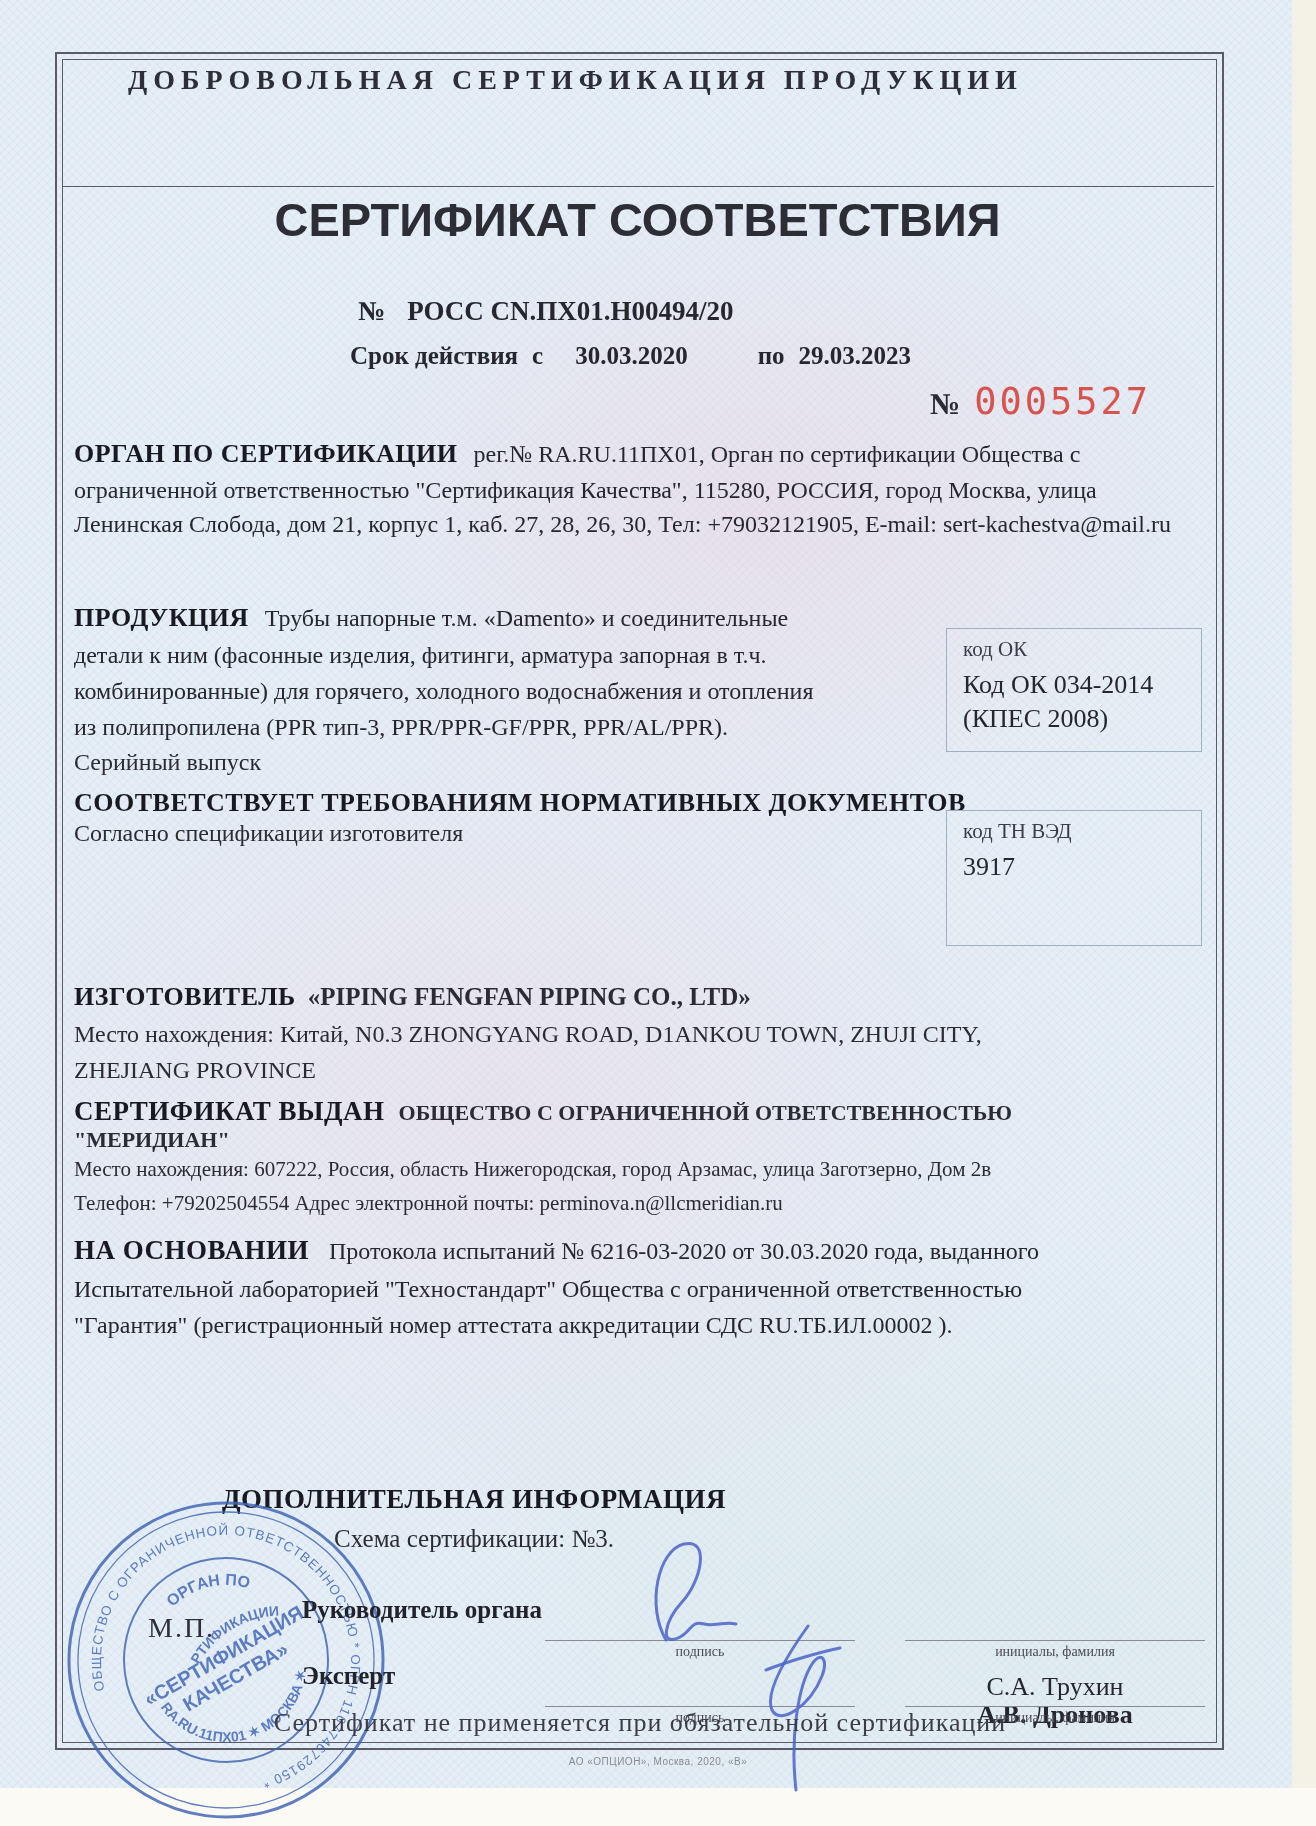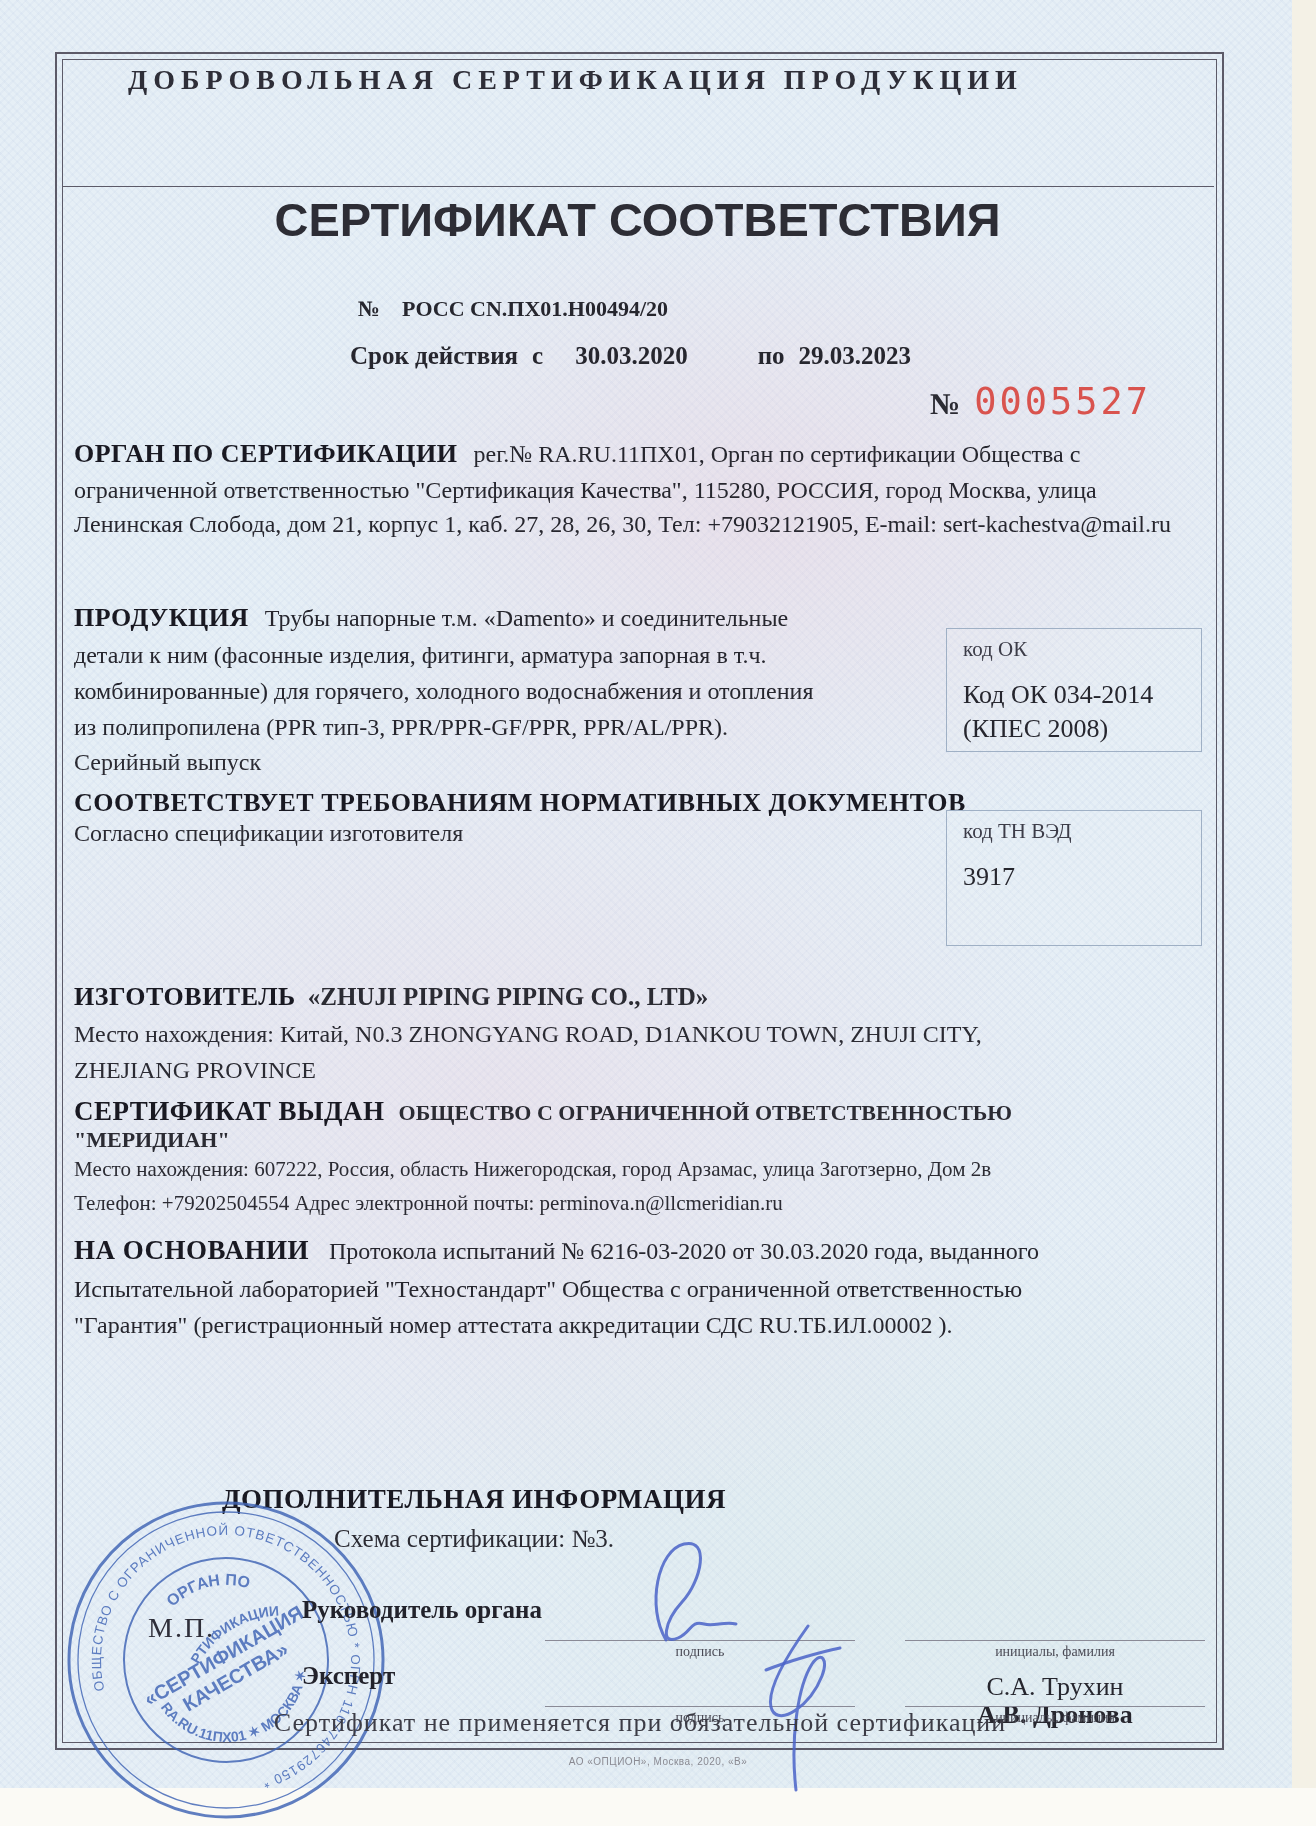--- a/index.html
+++ b/index.html
@@ -16,39 +16,39 @@
   .edge-right{position:absolute;right:0;top:0;width:24px;height:100%;background:#f4f1e6;}
   .edge-bottom{position:absolute;left:0;top:1788px;width:100%;height:38px;background:#fbfaf5;}
   .frame{position:absolute;left:55px;top:52px;width:1165px;height:1694px;border:2px solid #5c5a68;}
   .frame-inner{position:absolute;inset:5px;border:1px solid #5c5a68;}
   .hr-banner{position:absolute;left:62px;top:186px;width:1152px;height:0;border-top:1.5px solid #5c5a68;}
   .abs{position:absolute;}
   .banner{left:128px;top:64px;font-size:28px;font-weight:bold;letter-spacing:6px;color:#2e2e38;}
   .title{left:55px;top:192px;width:1165px;text-align:center;
          font-family:"Liberation Sans",sans-serif;font-weight:bold;font-size:47px;
          letter-spacing:0;color:#2d2d35;}
-  .regline{left:358px;top:296px;font-size:22px;font-weight:bold;color:#26262e;}
+  .regline{left:358px;top:296px;font-size:27px;font-weight:bold;color:#26262e;}
   .regline .num{margin-right:22px;}
   .validity{left:350px;top:342px;font-size:25px;font-weight:bold;color:#26262e;}
   .validity span{margin-right:14px;}
   .validity .d1{margin-left:18px;margin-right:70px;}
   .serial{left:930px;top:380px;display:flex;align-items:baseline;gap:14px;}
   .serial .nsign{font-size:30px;font-weight:bold;color:#2b2b33;}
   .serial .digits{font-family:"DejaVu Sans Mono",monospace;font-size:37px;letter-spacing:3px;color:#d9534e;}
   .para{margin:0;font-size:24px;line-height:1.42;color:#26262e;}
   .sec-label{font-weight:bold;color:#191922;letter-spacing:.5px;}
   .organ{left:74px;top:436px;width:1098px;}
   .organ .sec-label{font-size:26px;margin-right:16px;}
   .production{left:74px;top:598px;width:762px;}
   .production .para{line-height:1.5;}
   .production .sec-label{font-size:26px;margin-right:10px;}
   .serial-note{font-size:24px;margin-top:4px;}
   .codebox{border:1px solid #9fb0c5;background:rgba(255,255,255,0.06);padding:8px 16px;}
   .codebox .cap{font-size:21px;color:#3c3c48;}
-  .codebox .val{font-size:26px;color:#26262e;margin-top:16px;line-height:1.3;}
+  .codebox .val{font-size:26px;color:#26262e;margin-top:6px;line-height:1.3;}
   .box-ok{left:946px;top:628px;width:222px;height:106px;}
   .box-tnved{left:946px;top:810px;width:222px;height:118px;}
   .conforms{left:74px;top:788px;width:900px;}
   .conforms .sec-label{font-size:26px;letter-spacing:.5px;}
   .conforms .txt{font-size:24px;margin-top:2px;}
   .manufacturer{left:74px;top:982px;width:940px;}
   .manufacturer .line1{font-size:26px;}
   .manufacturer .name{font-weight:bold;font-size:25px;margin-left:12px;}
   .manufacturer .addr{font-size:24px;line-height:1.5;margin-top:4px;}
   .issued{left:74px;top:1096px;width:1090px;}
@@ -136,21 +136,21 @@
     <div class="sec-label">СООТВЕТСТВУЕТ ТРЕБОВАНИЯМ НОРМАТИВНЫХ ДОКУМЕНТОВ</div>
     <div class="txt">Согласно спецификации изготовителя</div>
   </div>
 
   <div class="abs codebox box-tnved">
     <div class="cap">код ТН ВЭД</div>
     <div class="val">3917</div>
   </div>
 
   <div class="abs manufacturer">
-    <div class="line1"><span class="sec-label">ИЗГОТОВИТЕЛЬ</span><span class="name">«ZHUJI PIPING PIPING CO., LTD»</span></div>
+    <div class="line1"><span class="sec-label">ИЗГОТОВИТЕЛЬ</span><span class="name">«PIPING FENGFAN PIPING CO., LTD»</span></div>
     <div class="addr">Место нахождения: Китай, N0.3 ZHONGYANG ROAD, D1ANKOU TOWN, ZHUJI CITY, ZHEJIANG PROVINCE</div>
   </div>
 
   <div class="abs issued">
     <div><span class="sec-label">СЕРТИФИКАТ ВЫДАН</span><span class="name">ОБЩЕСТВО С ОГРАНИЧЕННОЙ ОТВЕТСТВЕННОСТЬЮ "МЕРИДИАН"</span></div>
     <div class="sub">Место нахождения: 607222, Россия, область Нижегородская, город Арзамас, улица Заготзерно, Дом 2в</div>
     <div class="sub">Телефон: +79202504554 Адрес электронной почты: perminova.n@llcmeridian.ru</div>
   </div>
 
   <div class="abs basis">

